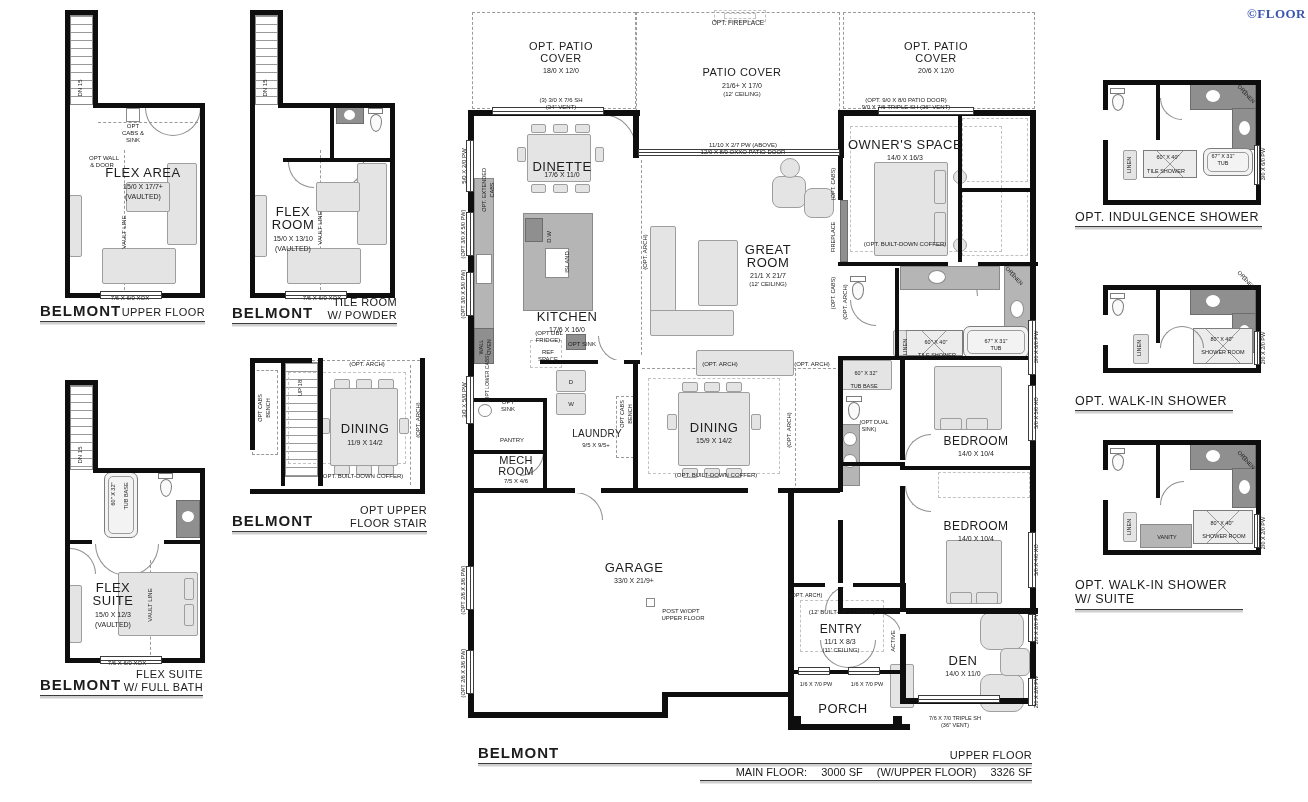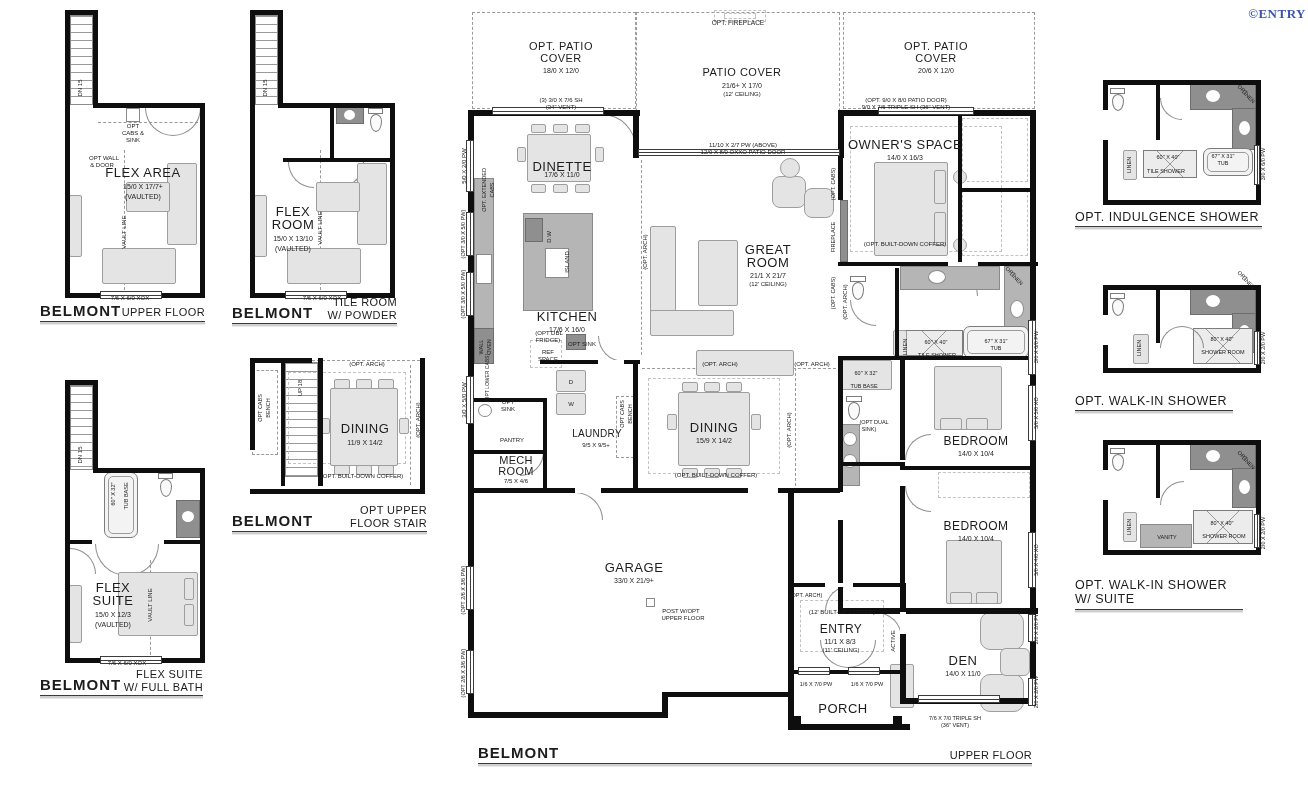--- a/index.html
+++ b/index.html
@@ -421,22 +421,28 @@
   </div>
   <div class="titleL" style="left:1075px;top:578px;width:168px">
     <span>OPT. WALK-IN SHOWER</span><br>
     <span>W/ SUITE</span>
   </div>
 
   <div class="f-row1">
     <span class="brand">BELMONT</span>
     <span class="f-floor">UPPER FLOOR</span>
   </div>
-
-  <div class="copy" style="color:#3b54b0">©ENTRY</div>
+  <div class="f-row2">
+    <span>MAIN FLOOR:</span>
+    <span>3000 SF</span>
+    <span>(W/UPPER FLOOR)</span>
+    <span>3326 SF</span>
+  </div>
+
+  <div class="copy" style="color:#3b54b0">©FLOOR</div>
 
   <div style="position:absolute;inset:0;z-index:5;pointer-events:none">
       <span class="lbl" style="left: 143px; top: 172px; font-size: 13px; letter-spacing: 0.5px; transform: translate(-50%, -50%);">FLEX AREA</span>
       <span class="lbl" style="left: 143px; top: 186px; font-size: 7px; transform: translate(-50%, -50%);">15/0 X 17/7+</span>
       <span class="lbl" style="left: 143px; top: 196px; font-size: 7px; transform: translate(-50%, -50%);">(VAULTED)</span>
       <span class="lbl" style="left: 133px; top: 126px; font-size: 6px; transform: translate(-50%, -50%);">OPT</span>
       <span class="lbl" style="left: 133px; top: 133px; font-size: 6px; transform: translate(-50%, -50%);">CABS &amp;</span>
       <span class="lbl" style="left: 133px; top: 140px; font-size: 6px; transform: translate(-50%, -50%);">SINK</span>
       <span class="lbl" style="left: 104px; top: 158px; font-size: 6px; transform: translate(-50%, -50%);">OPT WALL</span>
       <span class="lbl" style="left: 102px; top: 165px; font-size: 6px; transform: translate(-50%, -50%);">&amp; DOOR</span>

